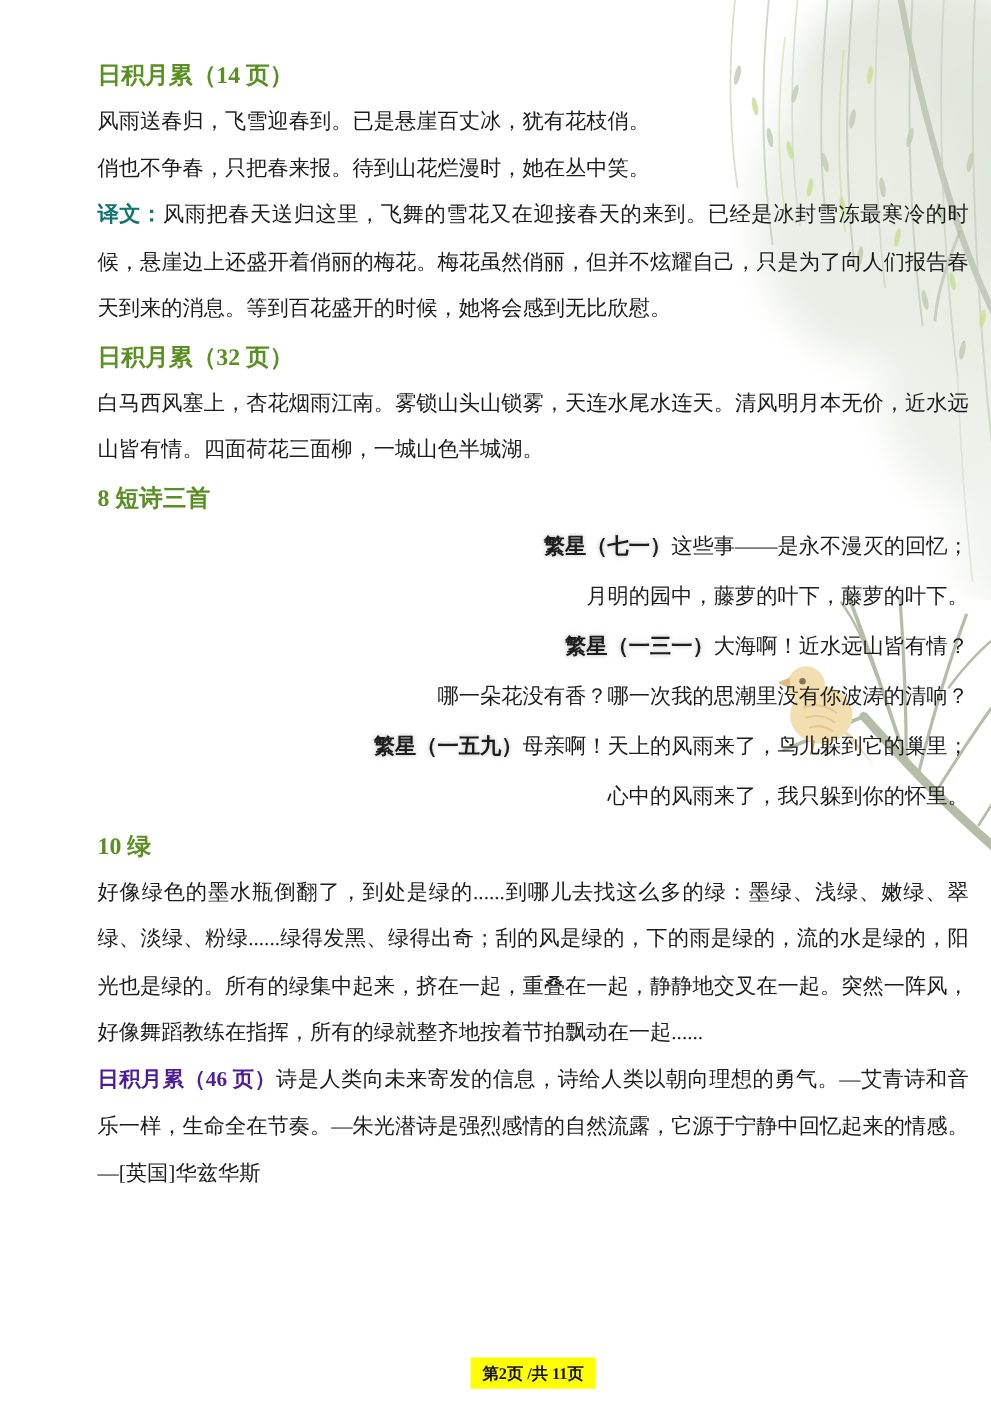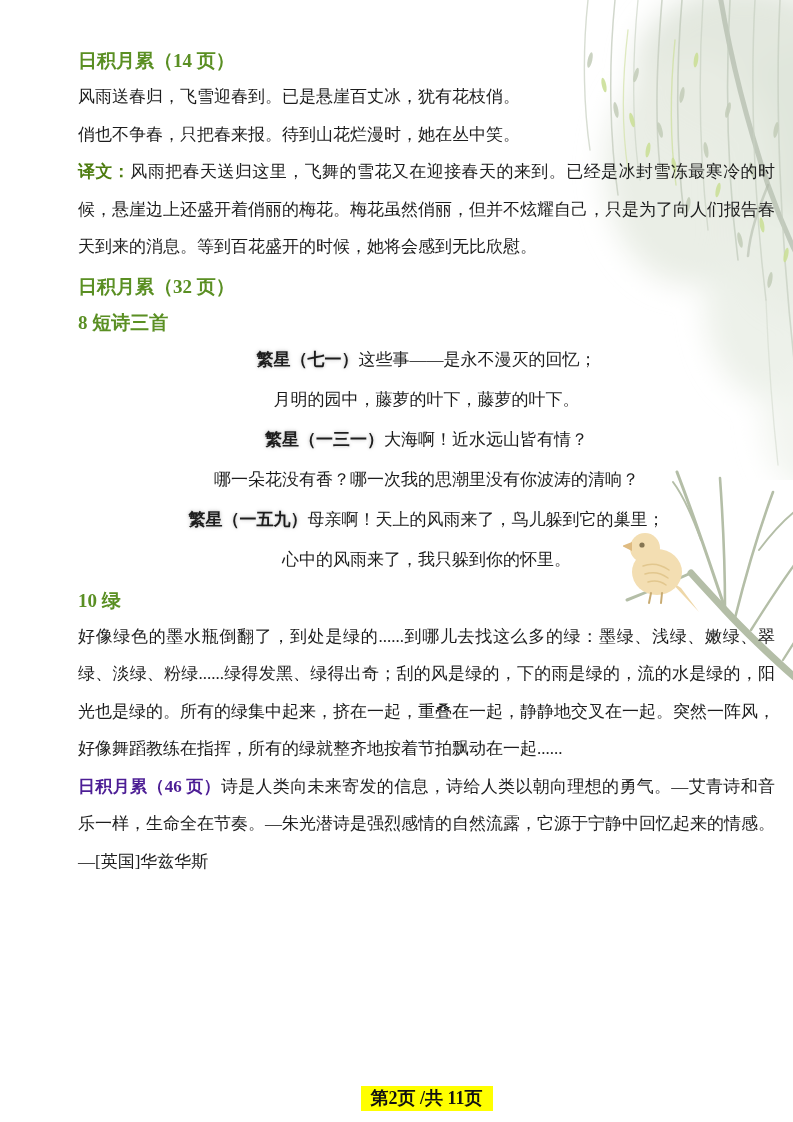--- a/index.html
+++ b/index.html
@@ -22,32 +22,32 @@
   }
   .poem-title{
     font-size:25px;line-height:40px;margin:8px 0 6px 0;
     font-weight:bold;color:#262626;
     text-shadow:0 0 3px #cfcfcf,0 0 6px #dedede;
   }
   p.body{
     margin:0;font-size:17px;line-height:37.5px;
     text-align:justify;text-justify:inter-ideograph;
   }
-  p.poem-p{line-height:40px;text-align:center;}
-  .label-red{color:#4d7c0f;font-weight:bold;}
+  p.poem-p{line-height:40px;text-align:right;}
+  .label-red{color:#0f766e;font-weight:bold;}
   .label-bold-glow{
     font-weight:bold;color:#1d1d1d;
     text-shadow:0 0 3px #c9c9c9,0 0 5px #d9d9d9;
   }
   .label-green-inline{color:#4c1d95;font-weight:bold;}
   .footer{
     position:absolute;z-index:2;
     top:1086px;left:50%;transform:translateX(-50%);
     background:#ffff00;color:#111;
-    font-size:18px;font-weight:bold;line-height:25px;
+    font-size:13px;font-weight:bold;line-height:25px;
     padding:0 10px;white-space:nowrap;
   }
 </style>
 </head>
 <body>
 
 <div class="page">
 
   <svg class="deco deco-willow" width="253" height="480" viewBox="0 0 253 480">
     <defs>
@@ -148,20 +148,21 @@
 
 
     <p class="body">风雨送春归，飞雪迎春到。已是悬崖百丈冰，犹有花枝俏。</p>
     <p class="body">俏也不争春，只把春来报。待到山花烂漫时，她在丛中笑。</p>
 
     <p class="body">
       <span class="label-red">译文：</span><span>风雨把春天送归这里，飞舞的雪花又在迎接春天的来到。已经是冰封雪冻最寒冷的时候，悬崖边上还盛开着俏丽的梅花。梅花虽然俏丽，但并不炫耀自己，只是为了向人们报告春天到来的消息。等到百花盛开的时候，她将会感到无比欣慰。</span>
     </p>
 
     <h2 class="green">日积月累（32 页）</h2>
+    <p class="body">白马西风塞上，杏花烟雨江南。雾锁山头山锁雾，天连水尾水连天。清风明月本无价，近水远山皆有情。四面荷花三面柳，一城山色半城湖。</p>
 
     <h2 class="green">8 短诗三首</h2>
 
     <p class="body poem-p">
       <span class="label-bold-glow">繁星（七一）</span><span>这些事——是永不漫灭的回忆；</span>
     </p>
     <p class="body poem-p">月明的园中，藤萝的叶下，藤萝的叶下。</p>
 
     <p class="body poem-p">
       <span class="label-bold-glow">繁星（一三一）</span><span>大海啊！近水远山皆有情？</span>

